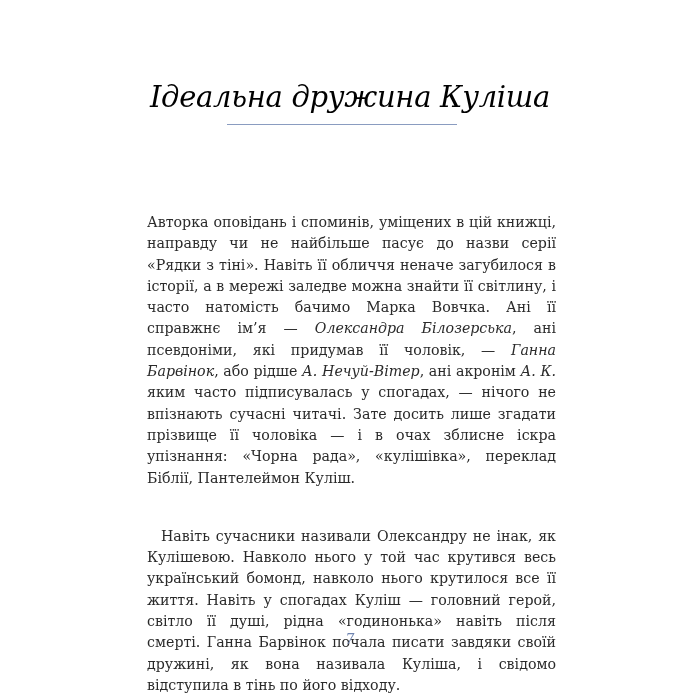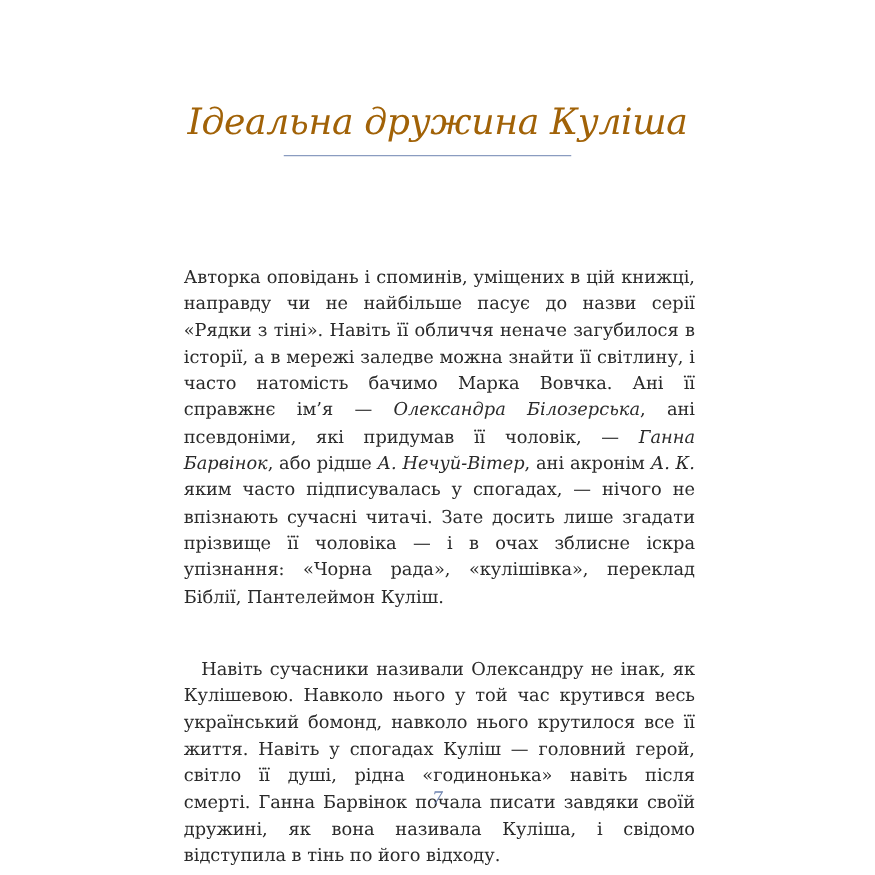--- a/index.html
+++ b/index.html
@@ -14,21 +14,21 @@
       background: #ffffff;
     }
     .chapter-title {
       position: absolute;
       left: 0; width: 700px;
       top: 80px;
       text-align: center;
       font-family: "DejaVu Serif", serif;
       font-style: italic;
       font-size: 29px;
-      color: #a16207;
+      color: #000000;
       letter-spacing: -0.3px;
     }
     .title-rule {
       position: absolute;
       left: 227px; width: 230px;
       top: 124px;
       height: 0;
       border-top: 1px solid #8a9cc0;
     }
     .body-text {

